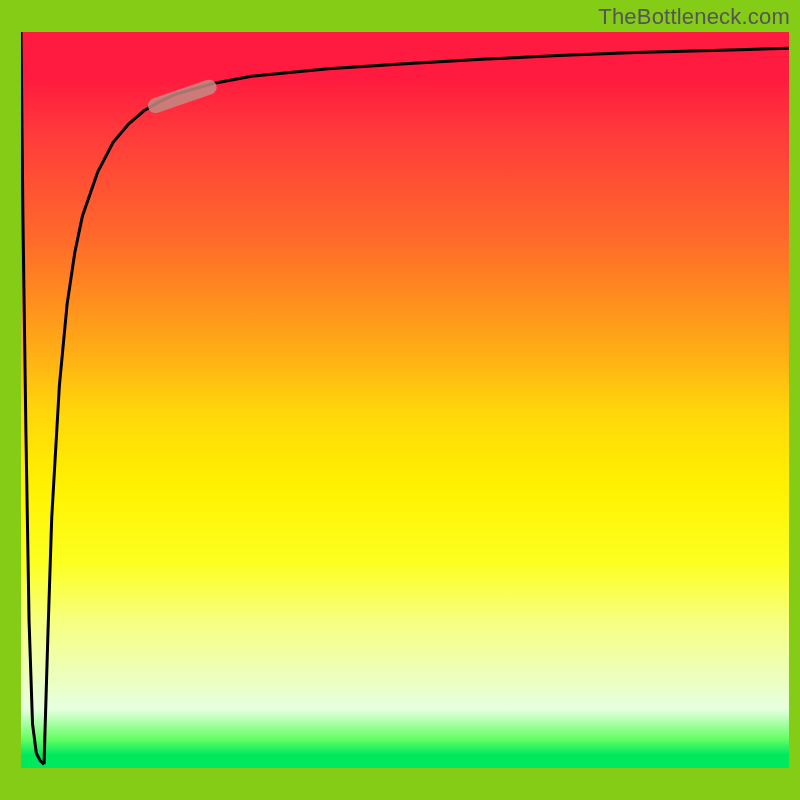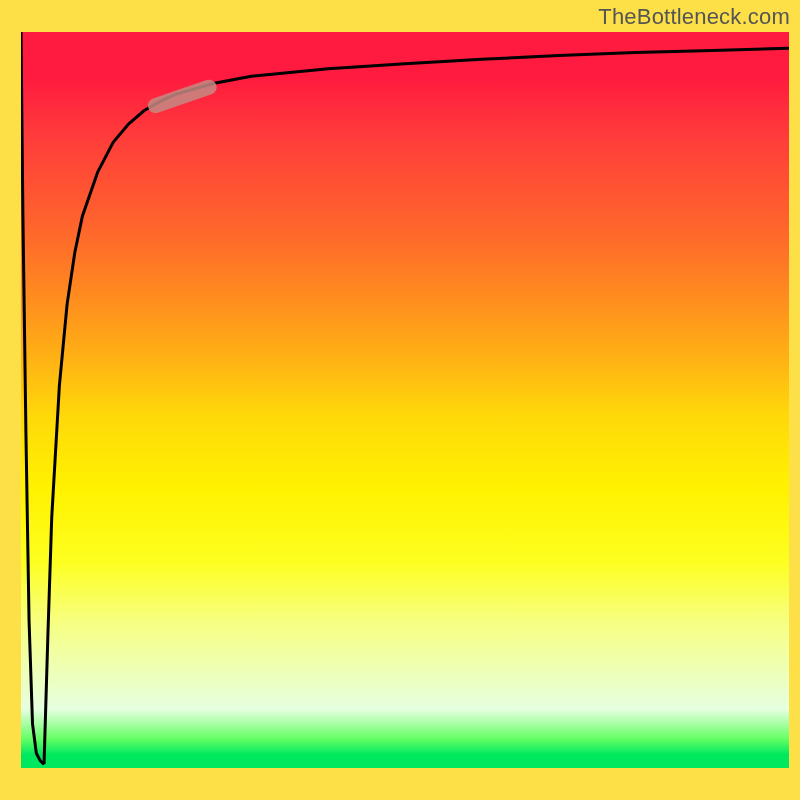--- a/index.html
+++ b/index.html
@@ -1,21 +1,21 @@
 <!DOCTYPE html>
 <html><head>
 <meta charset="utf-8">
 <style>
   * { margin: 0; padding: 0; box-sizing: border-box; }
   html, body { width: 800px; height: 800px; overflow: hidden; background: #fff; }
   .frame {
     position: relative;
     width: 800px;
     height: 800px;
-    background: #fde047;
+    background: #84cc16;
   }
   .plot {
     position: absolute;
     left: 21px;
     top: 32px;
     width: 768px;
     height: 736px;
     background: linear-gradient(to bottom,
       #ff1a3f 0%,
       #ff1a3f 6%,

